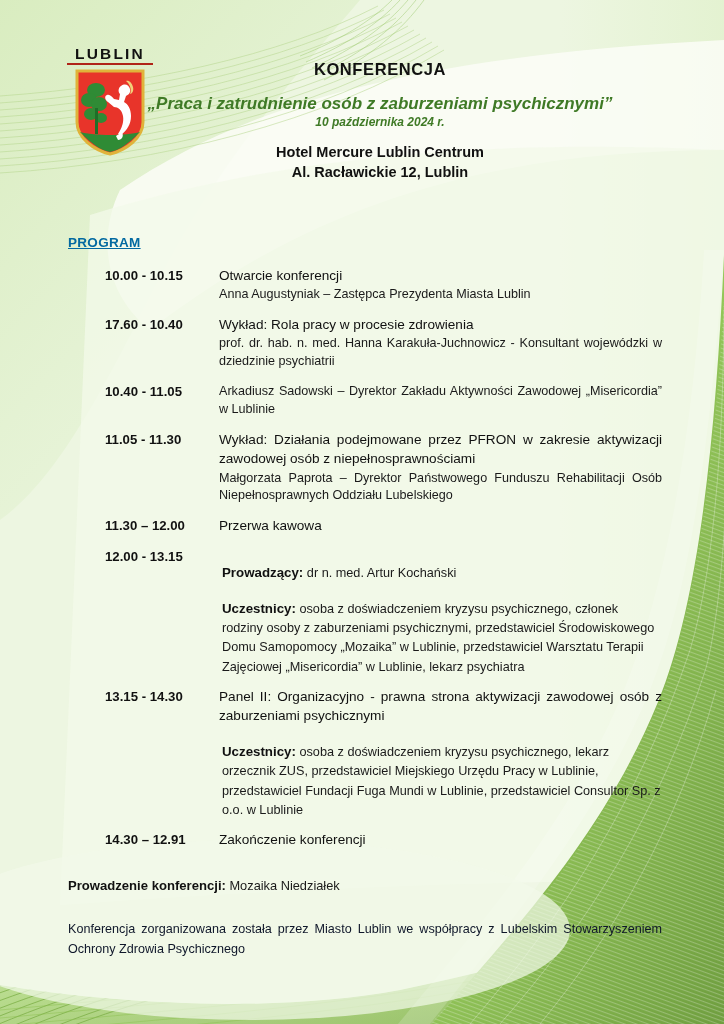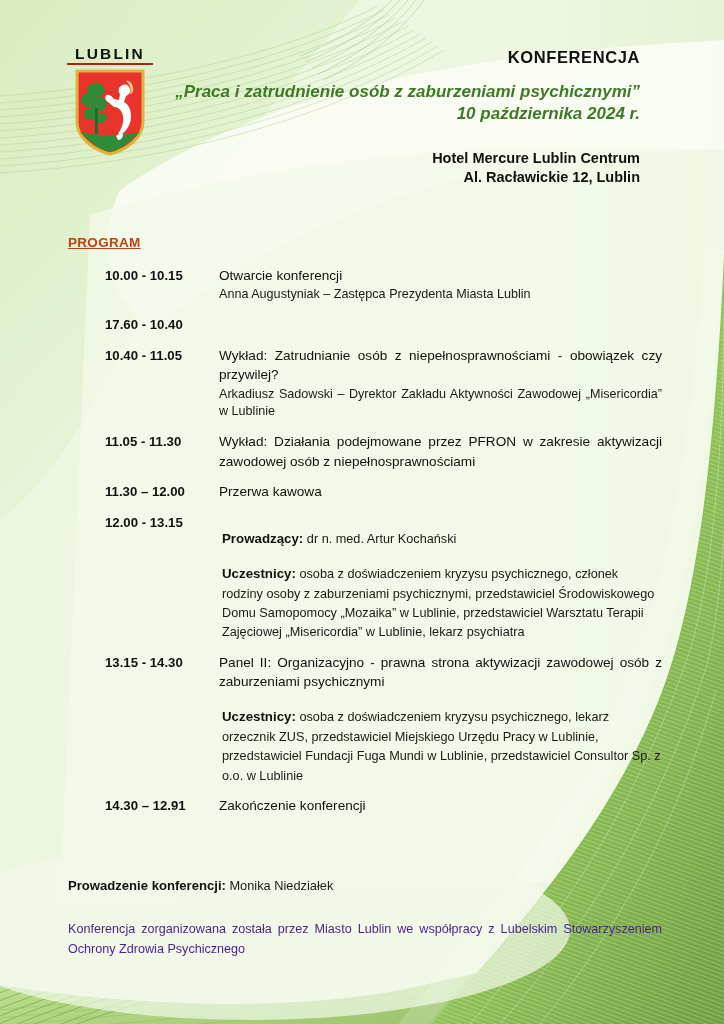--- a/index.html
+++ b/index.html
@@ -65,62 +65,62 @@
   .crest {
     width: 72px;
     height: 88px;
     margin: 0 auto;
     display: block;
   }
 
   .header {
     position: absolute;
     left: 120px;
-    top: 48px;
+    top: 60px;
     width: 520px;
-    text-align: right;
+    text-align: center;
   }
   .kon-title {
     font-size: 16.5px;
     font-weight: bold;
     letter-spacing: 0.6px;
     color: #111;
     margin-bottom: 14px;
   }
   .conf-name {
     font-size: 17px;
     font-weight: bold;
     font-style: italic;
     color: #3f7a26;
     line-height: 1.28;
   }
   .conf-date {
-    font-size: 17px;
+    font-size: 12px;
     font-weight: bold;
     font-style: italic;
     color: #3f7a26;
     line-height: 1.28;
-    margin-bottom: 24px;
+    margin-bottom: 13px;
   }
   .venue {
     font-size: 14.5px;
     font-weight: bold;
     color: #111;
     line-height: 1.35;
   }
 
   .program-label {
     position: absolute;
     left: 68px;
     top: 235px;
     font-size: 13.5px;
     font-weight: bold;
     text-decoration: underline;
     letter-spacing: 0.3px;
-    color: #c2410c;
+    color: #0369a1;
   }
 
   .schedule {
     position: absolute;
     left: 68px;
     top: 266px;
     width: 594px;
   }
 
   .row {
@@ -186,21 +186,21 @@
     color: #1a1a1a;
     margin-bottom: 26px;
   }
   .host-line .lead {
     font-weight: bold;
     font-size: 13.1px;
     color: #111;
   }
   .org-note {
     font-size: 12.6px;
-    color: #4c1d95;
+    color: #0f172a;
     line-height: 1.62;
     text-align: justify;
     text-align-last: left;
   }
 </style>
 </head>
 <body>
 
 <div id="page">
 
@@ -380,34 +380,38 @@
       <div class="row">
         <div class="time">10.00 - 10.15</div>
         <div class="body">
           <div class="ttl">Otwarcie konferencji</div>
           <div class="sub">Anna Augustyniak – Zastępca Prezydenta Miasta Lublin</div>
         </div>
       </div>
 
       <div class="row">
         <div class="time">17.60 - 10.40</div>
+        <div class="body">
+          <div class="ttl">Wykład: Rola pracy w procesie zdrowienia</div>
+          <div class="sub">prof. dr. hab. n. med. Hanna Karakuła-Juchnowicz - Konsultant wojewódzki w dziedzinie psychiatrii</div>
+        </div>
       </div>
 
       <div class="row">
         <div class="time">10.40 - 11.05</div>
         <div class="body">
-          <div class="ttl">Wykład: Zatrudnianie osób z niepełnosprawnościami - obowiązek czy przywilej?</div>
           <div class="sub">Arkadiusz Sadowski – Dyrektor Zakładu Aktywności Zawodowej „Misericordia” w Lublinie</div>
         </div>
       </div>
 
       <div class="row">
         <div class="time">11.05 - 11.30</div>
         <div class="body">
           <div class="ttl">Wykład: Działania podejmowane przez PFRON w zakresie aktywizacji zawodowej osób z niepełnosprawnościami</div>
+          <div class="sub">Małgorzata Paprota – Dyrektor Państwowego Funduszu Rehabilitacji Osób Niepełnosprawnych Oddziału Lubelskiego</div>
         </div>
       </div>
 
       <div class="row">
         <div class="time">11.30 – 12.00</div>
         <div class="body">
           <div class="ttl">Przerwa kawowa</div>
         </div>
       </div>
 
@@ -437,19 +441,19 @@
         <div class="time">14.30 – 12.91</div>
         <div class="body">
           <div class="ttl">Zakończenie konferencji</div>
         </div>
       </div>
 
     </div>
 
     <div class="footer">
       <div class="host-line">
-        <span class="lead">Prowadzenie konferencji:</span><span> Monika Niedziałek</span>
+        <span class="lead">Prowadzenie konferencji:</span><span> Mozaika Niedziałek</span>
       </div>
       <div class="org-note">Konferencja zorganizowana została przez Miasto Lublin we współpracy z Lubelskim Stowarzyszeniem Ochrony Zdrowia Psychicznego</div>
     </div>
 
   </div>
 </div>
 
 </body></html>

